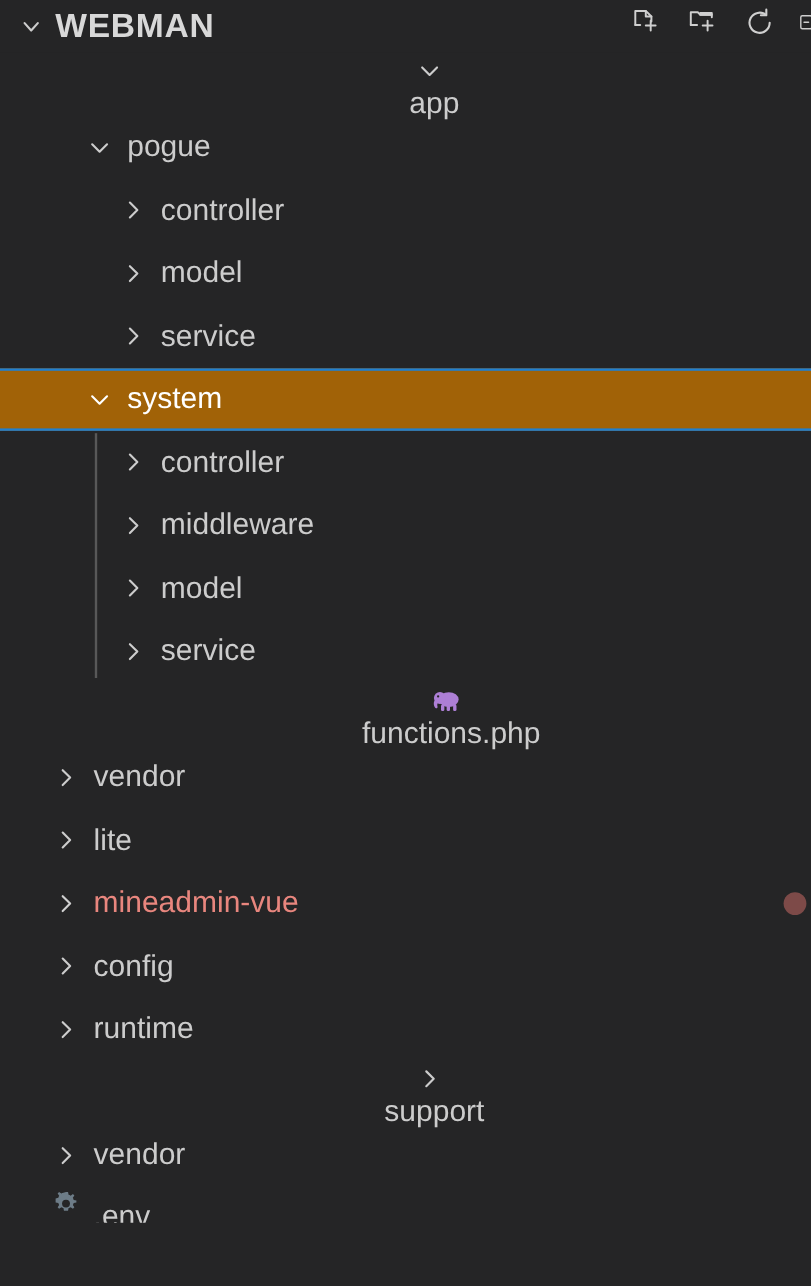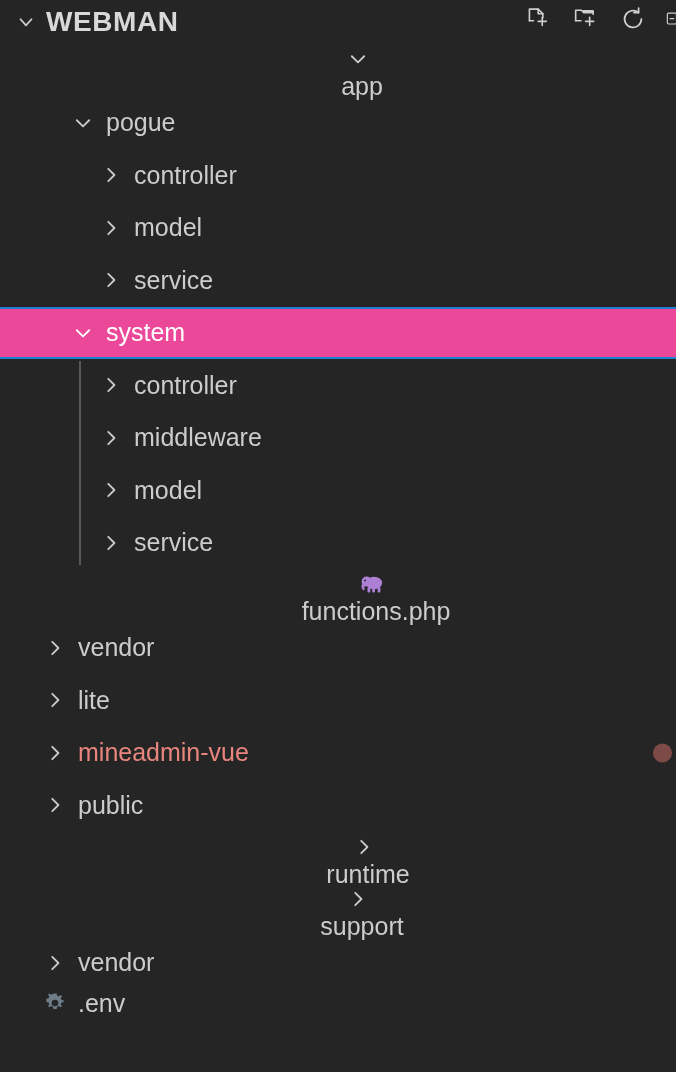--- a/index.html
+++ b/index.html
@@ -98,21 +98,21 @@
     justify-content: center;
     flex: 0 0 auto;
   }
   .row .label {
     font-size: 25px;
     line-height: 1;
     color: #cccccc;
     margin-left: 8px;
   }
   .row.selected {
-    background: #ec4899;
+    background: #a16207;
     border-top: 2px solid #1f7fd0;
     border-bottom: 2px solid #1f7fd0;
   }
   .row.selected .label { color: #ffffff; }
   .row.ignored .label { color: #e8867e; }
 
   .badge-dot {
     position: absolute;
     right: 4px;
     top: 50%;
@@ -129,21 +129,21 @@
     width: 2px;
     background: #585858;
   }
 
   
   .row.clipped-bottom {
     height: 30px;
     overflow: hidden;
     align-items: flex-start;
   }
-  .row.clipped-bottom .label { margin-top: 2px; }
+  .row.clipped-bottom .label { margin-top: 13px; }
   .row.clipped-bottom .fileicon { align-items: flex-start; height: 30px; padding-top: 2px; }
 
   svg { display: block; }
 </style>
 </head>
 <body>
 
 <div id="explorer">
 
   <div class="section-header">
@@ -310,23 +310,23 @@
         </span>
         <span class="label">mineadmin-vue</span>
         <span class="badge-dot"></span>
       </div>
       <div class="row" style="padding-left: 40px;">
         <span class="arrow">
           <svg width="22" height="22" viewBox="0 0 16 16" fill="none" stroke="#cccccc" stroke-width="1.3" stroke-linecap="round" stroke-linejoin="round">
             <polyline points="6,3.5 10.5,8 6,12.5"></polyline>
           </svg>
         </span>
-        <span class="label">public</span>
-      </div>
-      <div class="row" style="padding-left: 52px; flex-direction: column;">
+        <span class="label">config</span>
+      </div>
+      <div class="row" style="padding-left: 40px;">
         <span class="arrow">
           <svg width="22" height="22" viewBox="0 0 16 16" fill="none" stroke="#cccccc" stroke-width="1.3" stroke-linecap="round" stroke-linejoin="round">
             <polyline points="6,3.5 10.5,8 6,12.5"></polyline>
           </svg>
         </span>
         <span class="label">runtime</span>
       </div>
       <div class="row" style="padding-left: 40px; flex-direction: column;">
         <span class="arrow">
           <svg width="22" height="22" viewBox="0 0 16 16" fill="none" stroke="#cccccc" stroke-width="1.3" stroke-linecap="round" stroke-linejoin="round">

